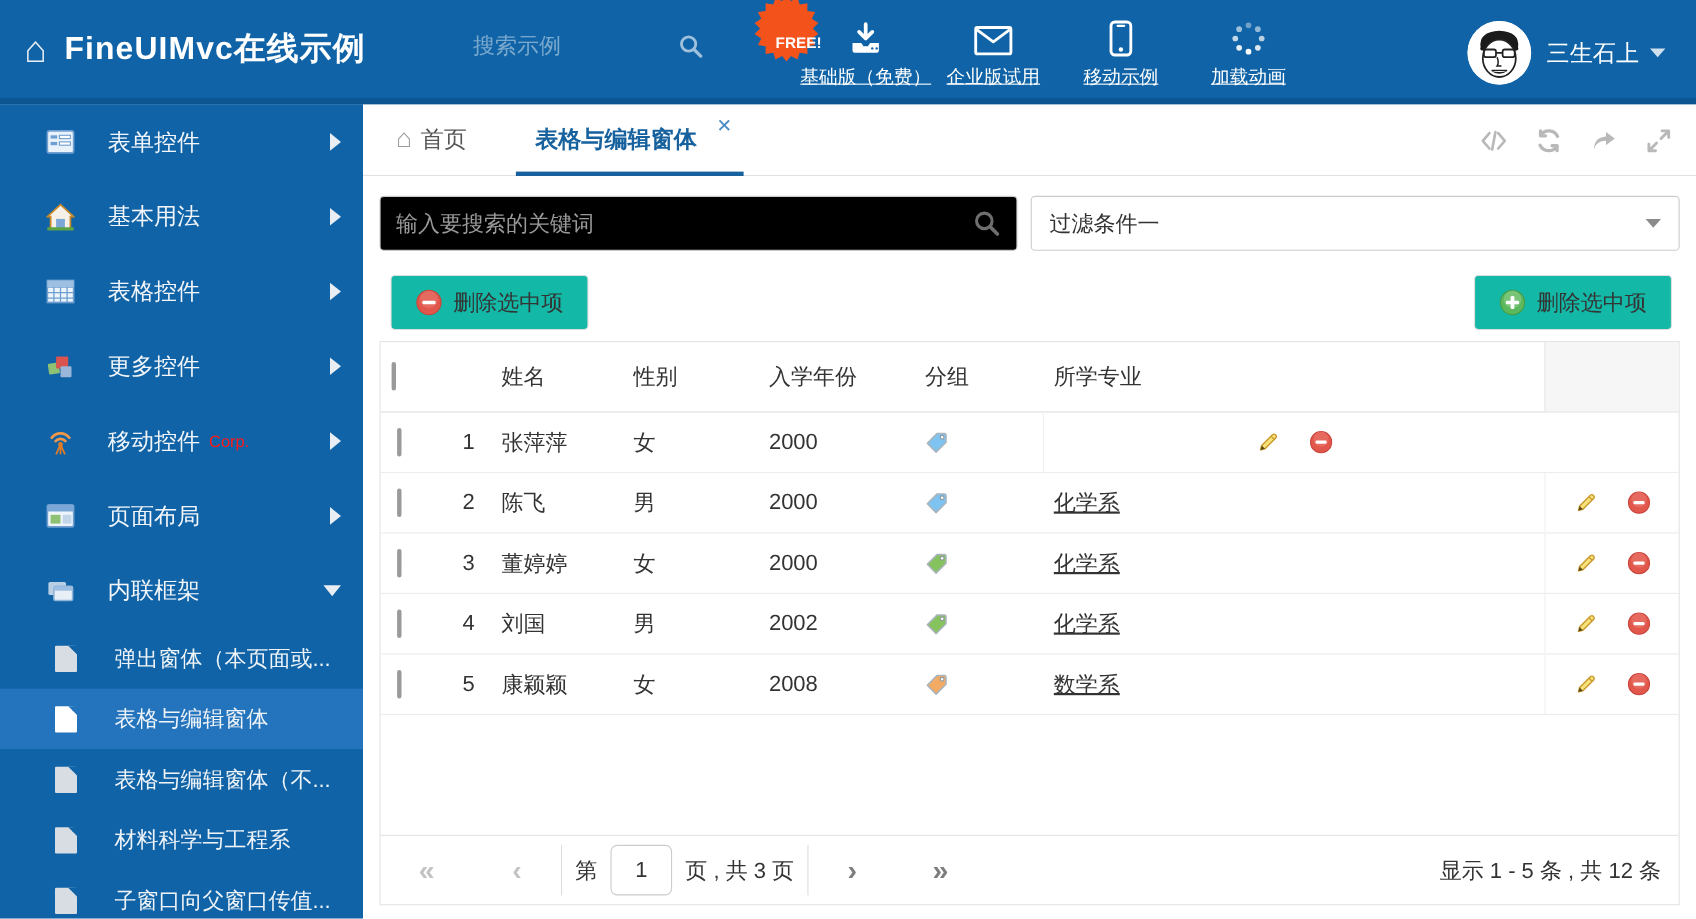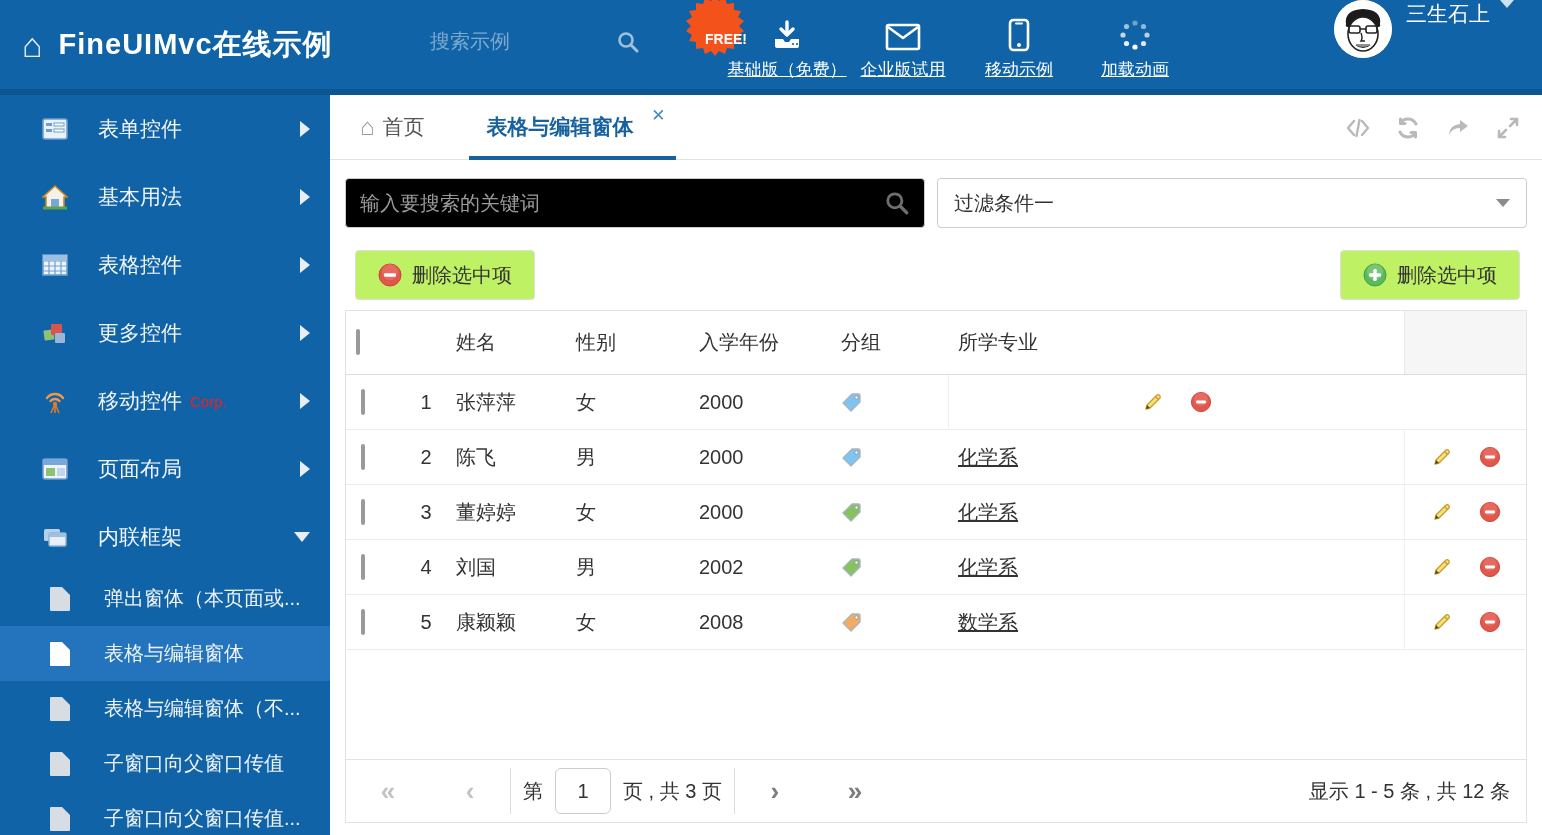--- a/index.html
+++ b/index.html
@@ -17,21 +17,21 @@
   .hdr-search-icon { width:24px; height:24px; opacity:.75; }
   .free-badge { position:absolute; left:683px; top:-6px; width:64px; height:64px; }
   .free-badge svg { width:64px; height:64px; }
   .free-badge .free-txt { position:absolute; left:0; top:37px; width:64px; text-align:right;
     color:#fff; font-size:14px; font-weight:bold; }
   .hdr-nav { position:absolute; top:0; height:95px; display:flex; }
   .nav-item { width:116px; display:flex; flex-direction:column; align-items:center;
     justify-content:center; cursor:pointer; color:#fff;text-decoration:underline; }
   .nav-item .ni-icon { height:38px; display:flex; align-items:flex-end; margin-bottom:6px; }
   .nav-item .ni-label { font-size:17px; white-space:nowrap; }
-  .user-box { position:absolute; right:28px; top:0; height:95px; display:flex; cursor:pointer; }
+  .user-box { position:absolute; right:28px; top:0; height:95px; display:flex; align-items:center; cursor:pointer; }
   .avatar { width:58px; height:58px; border-radius:50%; background:#fff; overflow:hidden; margin-right:14px; }
   .user-name { color:#fff; font-size:21px; margin-right:10px; }
   .caret-down { width:0; height:0; border-left:7px solid transparent; border-right:7px solid transparent;
     border-top:8px solid #cfe0ee; }
 
   
   .sidebar { position:absolute; left:0; top:95px; width:330px; height:740px; background:#0f63a6; }
   .side-item { height:68px; display:flex; align-items:center; padding:0 18px 0 42px;
     color:#f2f6fa; font-size:21px; cursor:pointer; position:relative; }
   .side-item .si-icon { width:26px; height:26px; margin-right:30px; flex:none; }
@@ -66,21 +66,21 @@
 
   .filter-row { display:flex; margin:18px 15px 0 15px; gap:12px; }
   .search-box { flex:1; height:50px; border:1px solid #ccc; border-radius:4px; display:flex;
     align-items:center; padding:0 14px; background:#000000; }
   .search-box .ph { flex:1; color:#9a9a9a; font-size:20px; }
   .select-box { width:590px; height:50px; border:1px solid #ccc; border-radius:4px; display:flex;
     align-items:center; padding:0 16px; cursor:pointer; }
   .select-box .val { flex:1; color:#333; font-size:20px; }
 
   .btn-row { display:flex; margin:22px 22px 0 25px; justify-content:space-between; }
-  .btn { height:50px; border:1px solid #ddd; border-radius:4px; background:#bef264; display:flex;
+  .btn { height:50px; border:1px solid #ddd; border-radius:4px; background:#14b8a6; display:flex;
     align-items:center; padding:0 22px; font-size:20px; color:#333; cursor:pointer; gap:10px; }
 
   
   .grid { position:absolute; left:15px; right:15px; top:215px; bottom:12px;
     border:1px solid #e3e3e3; display:flex; flex-direction:column; }
   .grid-head, .grid-row { display:grid;
     grid-template-columns:60px 40px 120px 123px 142px 117px 1fr 122px; align-items:center; }
   .grid-head { height:64px; border-bottom:1px solid #ddd; font-size:20px; color:#333; }
   .grid-head .hc { padding-left:10px; }
   .grid-head .hc-actions { height:100%; background:#f6f6f6; border-left:1px solid #e6e6e6; }
@@ -277,21 +277,21 @@
   <div class="sub-item active">
     <span class="file-icon"></span>
     <span>表格与编辑窗体</span>
   </div>
   <div class="sub-item">
     <span class="file-icon"></span>
     <span>表格与编辑窗体（不...</span>
   </div>
   <div class="sub-item">
     <span class="file-icon"></span>
-    <span>子窗口向父窗口传值</span>
+    <span>材料科学与工程系</span>
   </div>
   <div class="sub-item">
     <span class="file-icon"></span>
     <span>子窗口向父窗口传值...</span>
   </div>
 </div>
 
 <div class="main">
 
   <div class="tabbar">

